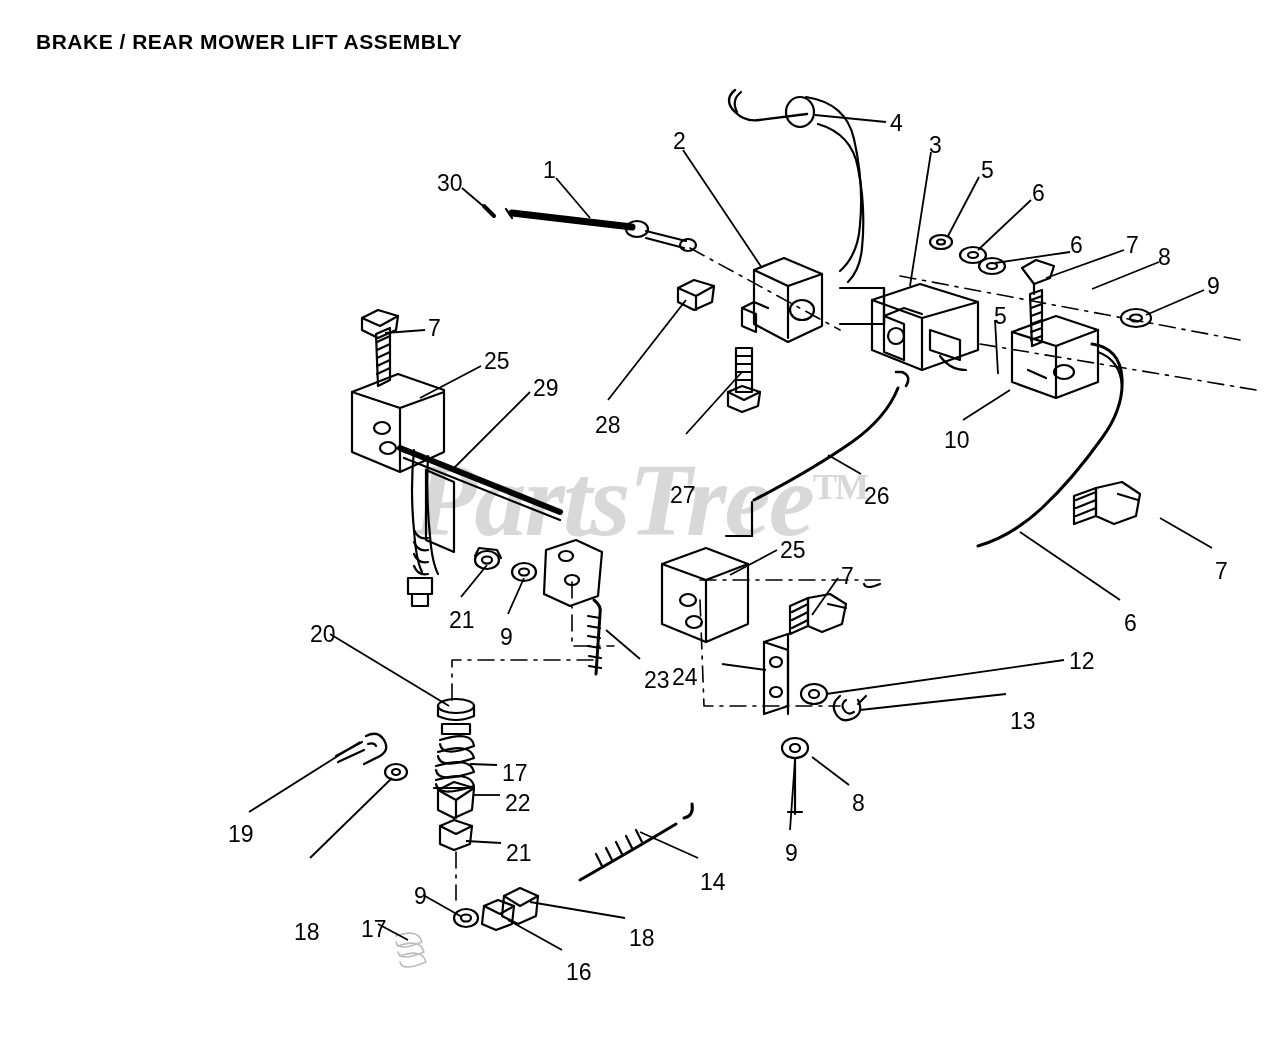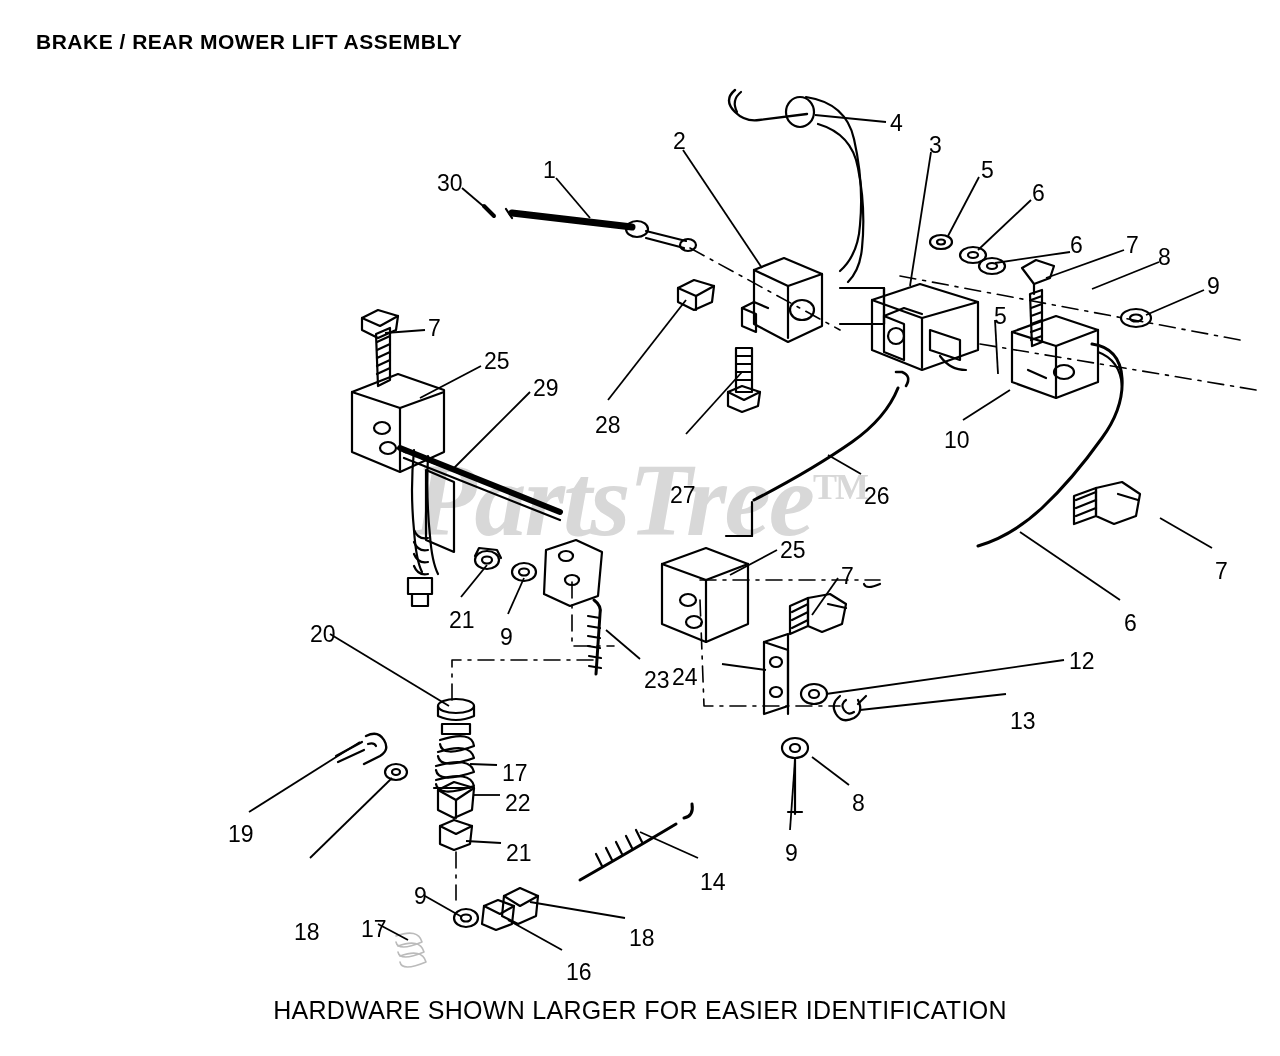--- a/index.html
+++ b/index.html
@@ -430,14 +430,13 @@
       <div class="callout" style="left: 294px; top: 895px; margin-top: 24px;">18</div>
       <div class="callout" style="left: 852px; top: 790px;">8</div>
       <div class="callout" style="left: 785px; top: 840px;">9</div>
       <div class="callout" style="left: 700px; top: 869px;">14</div>
       <div class="callout" style="left: 414px; top: 883px;">9</div>
       <div class="callout" style="left: 629px; top: 925px;">18</div>
       <div class="callout" style="left: 361px; top: 916px;">17</div>
       <div class="callout" style="left: 566px; top: 959px;">16</div>
     </div>
 
-  <div id="footer-note">HARDWARE SHOWN LARGER FOR EASIER IDENTIFICATION</div>
 </div>
 
 </body></html>

